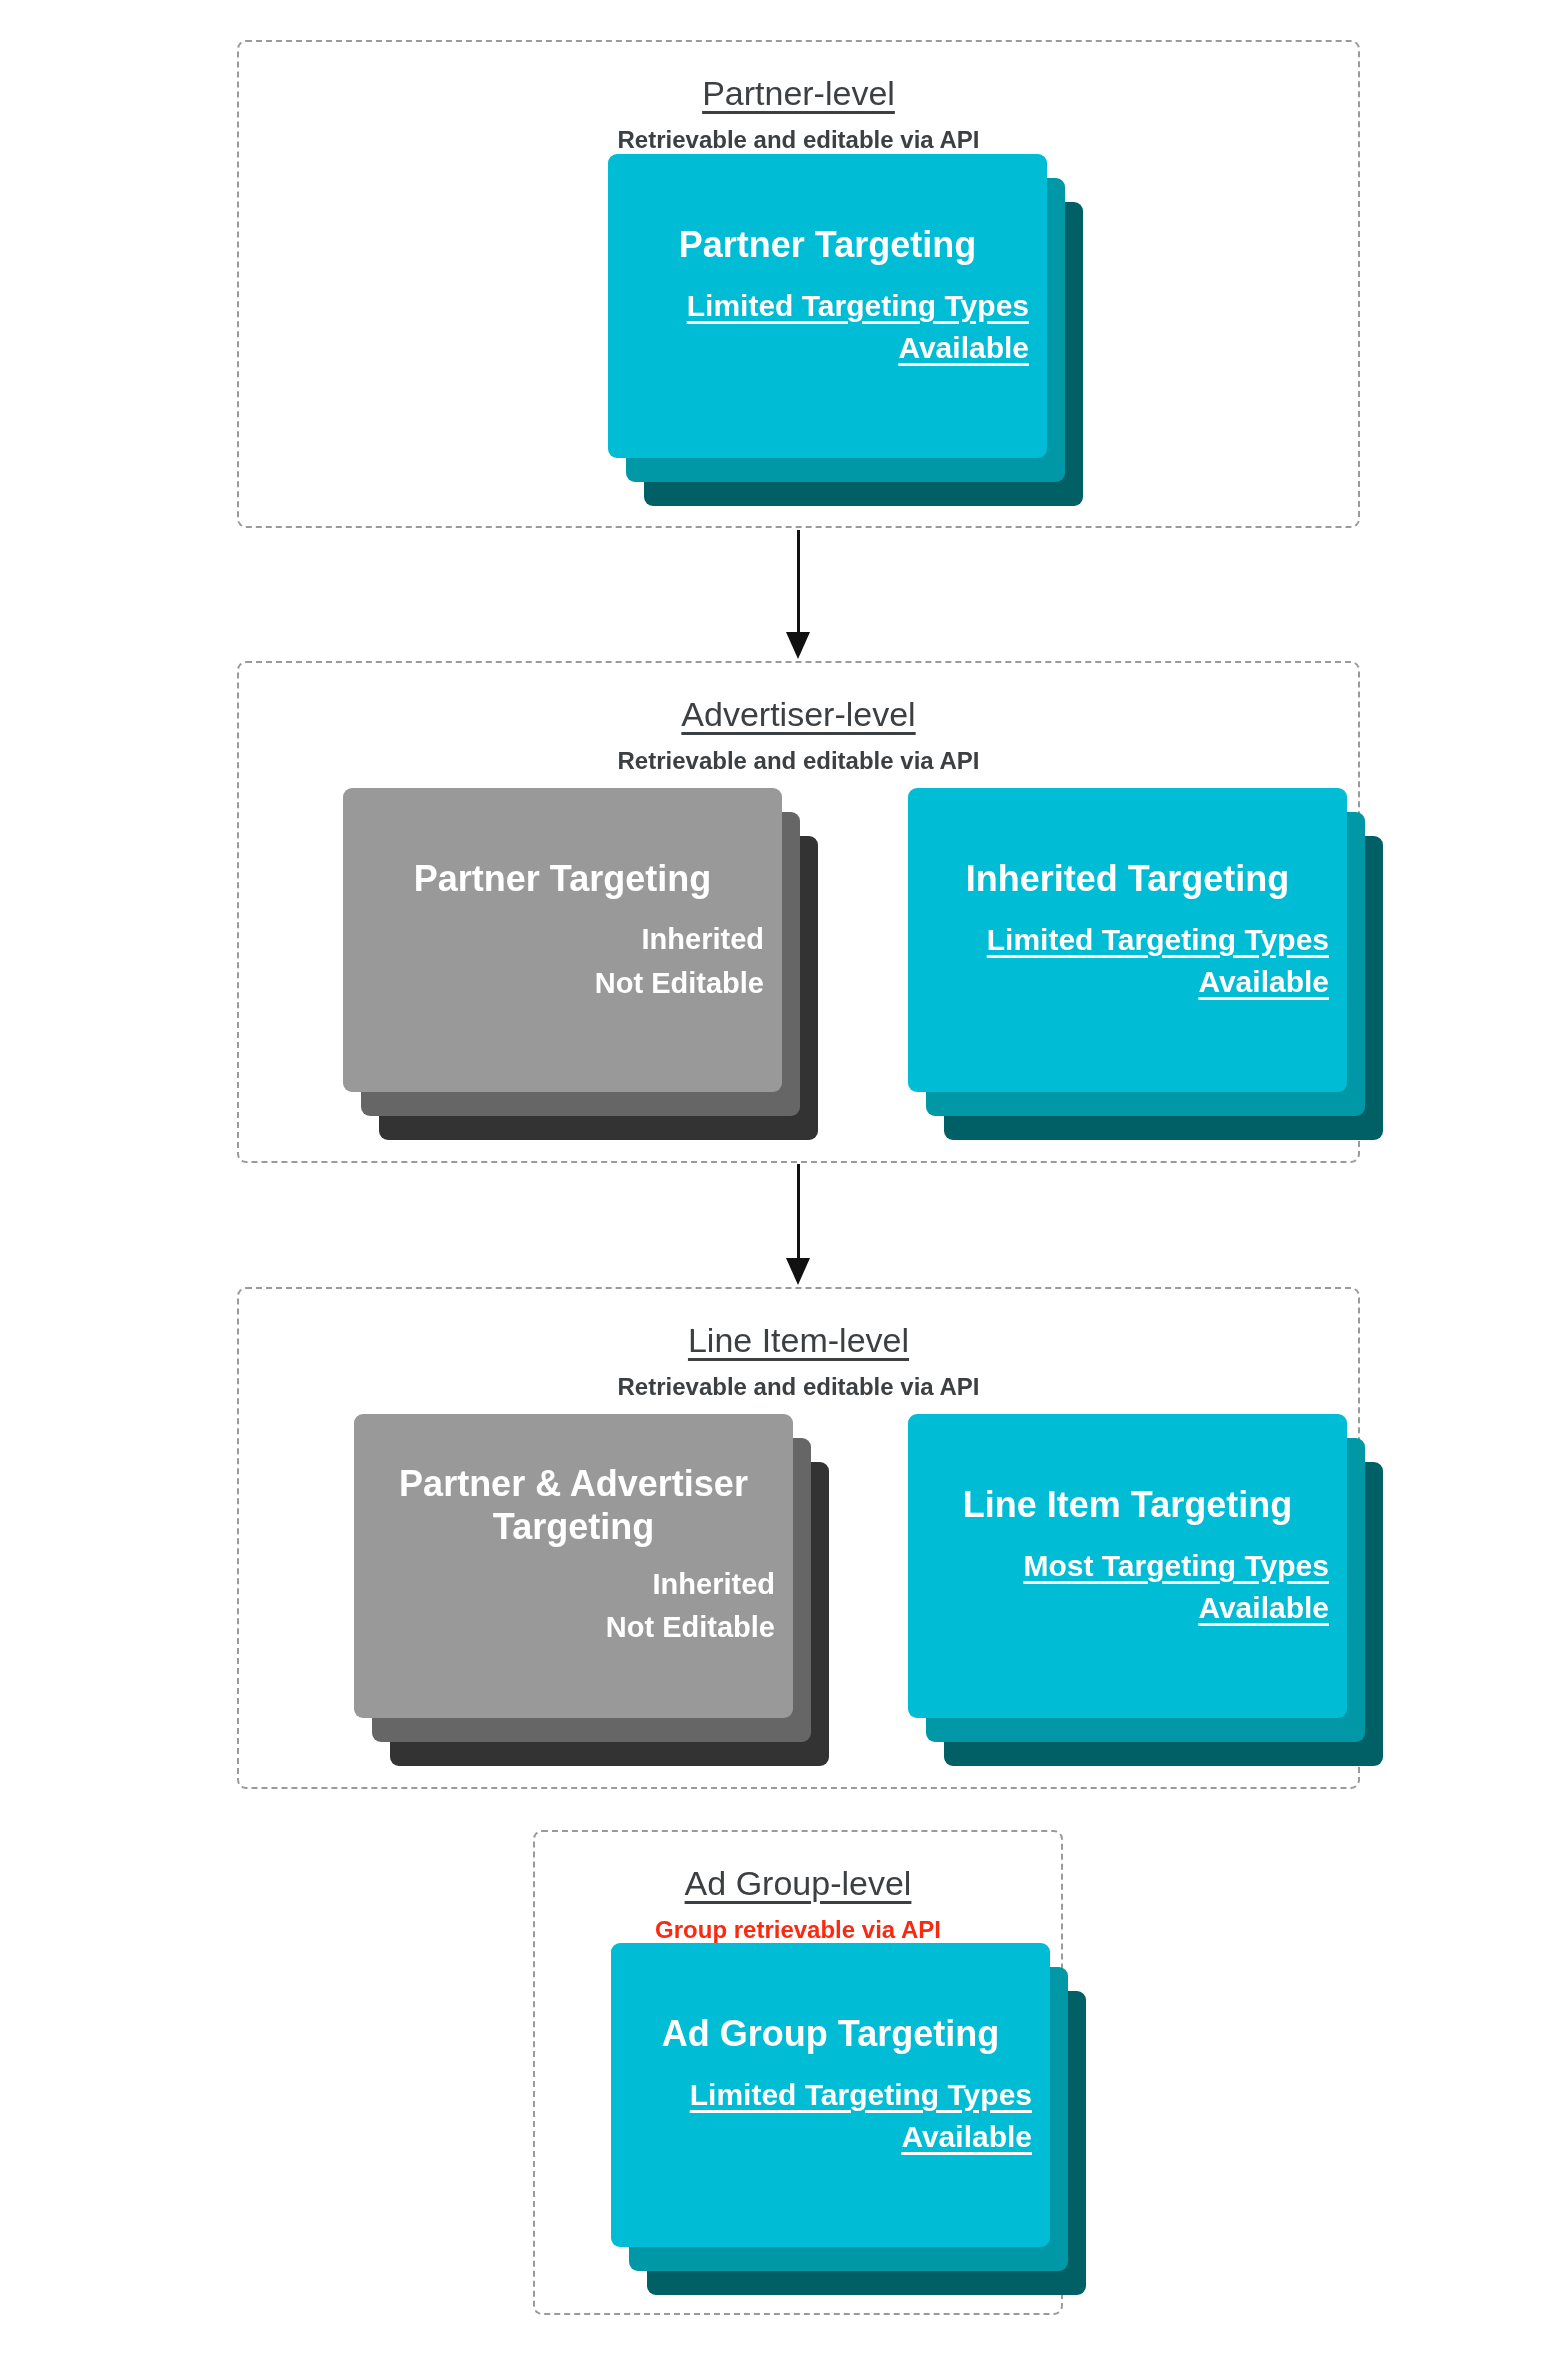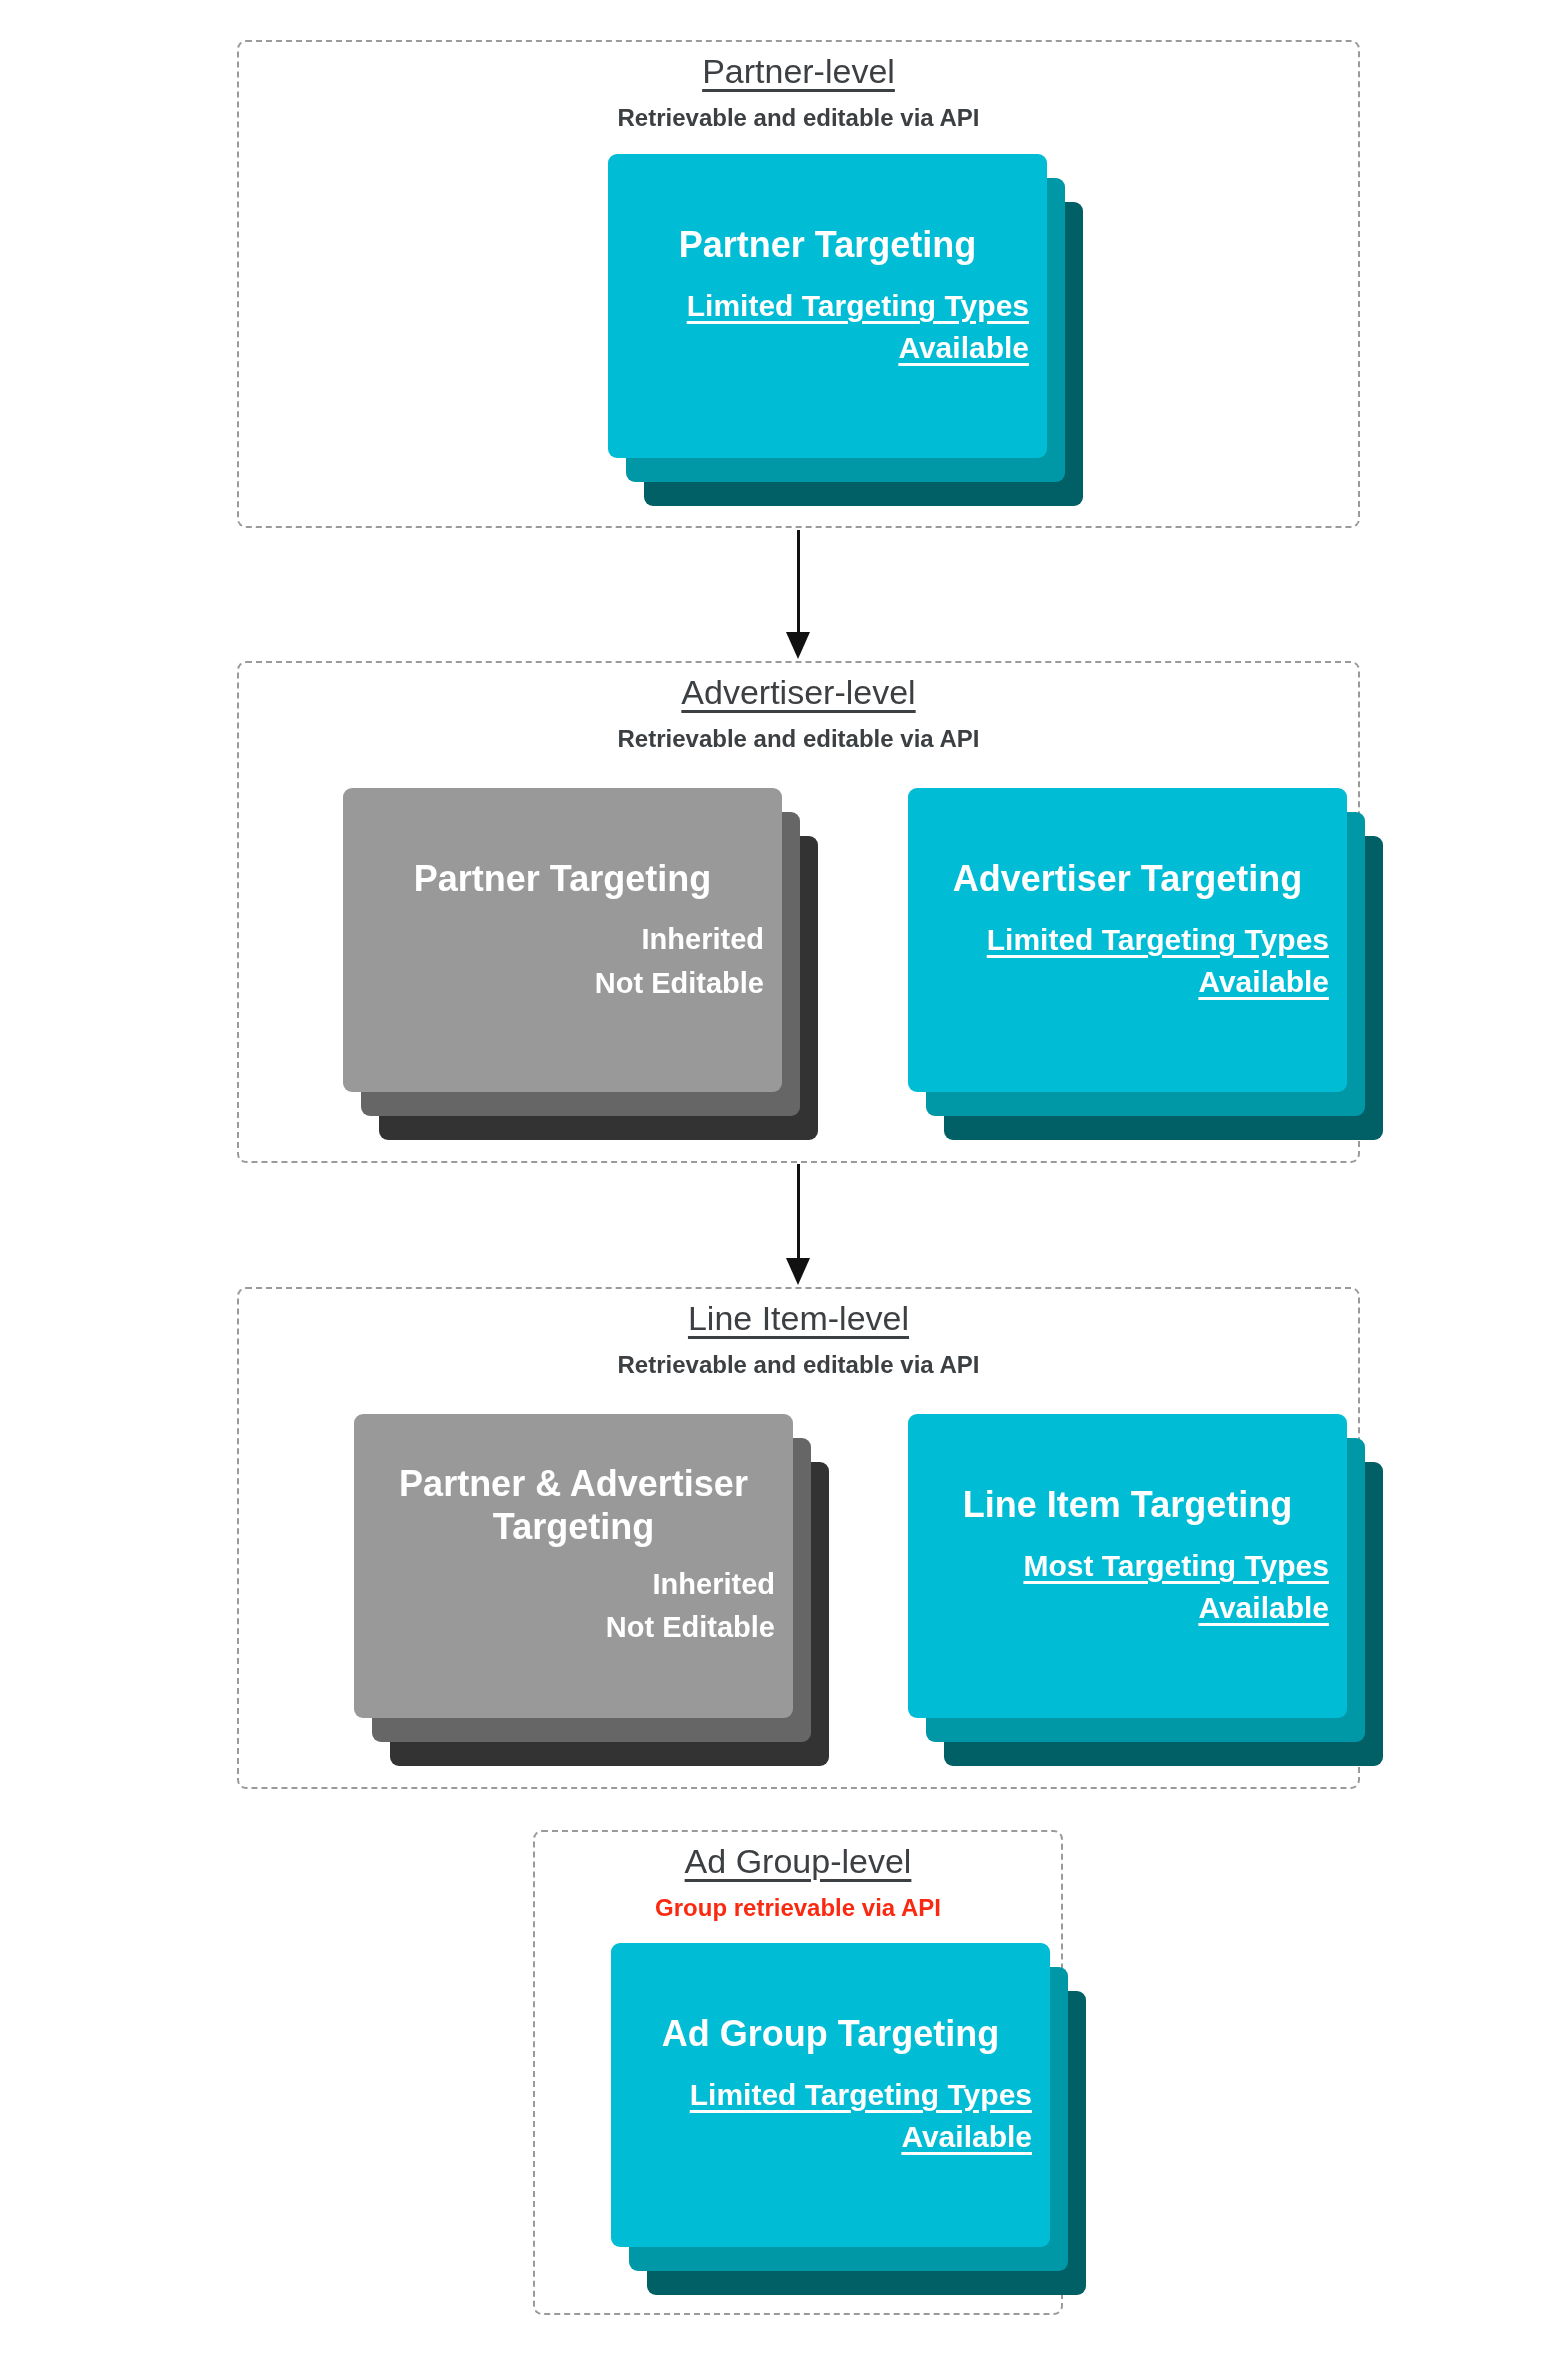--- a/index.html
+++ b/index.html
@@ -9,21 +9,21 @@
     overflow:hidden;
   }
   .section {
     position:absolute;
     border:2.7px dashed #9a9a9a;
     border-radius:9px;
     box-sizing:border-box;
     text-align:center;
   }
   .section-title {
-    margin-top:8px;
+    margin-top:30px;
     font-size:34px;
     font-weight:400;
     color:#3c4043;
     text-decoration:underline;
     text-decoration-thickness:2.7px;
     text-underline-offset:6.3px;
     line-height:1.25;
   }
   .section-subtitle {
     margin-top:11px;
@@ -125,21 +125,21 @@
           <span class="line">Inherited</span>
           <span class="line">Not Editable</span>
         </div>
       </div>
     </div>
 
     <div class="stack teal" style="left:625px; top:125px; width:475px; height:352px;">
       <div class="layer l3"></div>
       <div class="layer l2"></div>
       <div class="layer l1">
-        <div class="card-title">Advertiser Targeting</div>
+        <div class="card-title">Inherited Targeting</div>
         <div class="card-sub">
           <span class="line u">Limited Targeting Types</span>
           <span class="line u">Available</span>
         </div>
       </div>
     </div>
   </div>
 
   <div class="arrow" style="left:786px; top:1164px; height:121px;">
     <div class="shaft" style="height:96px;"></div>

